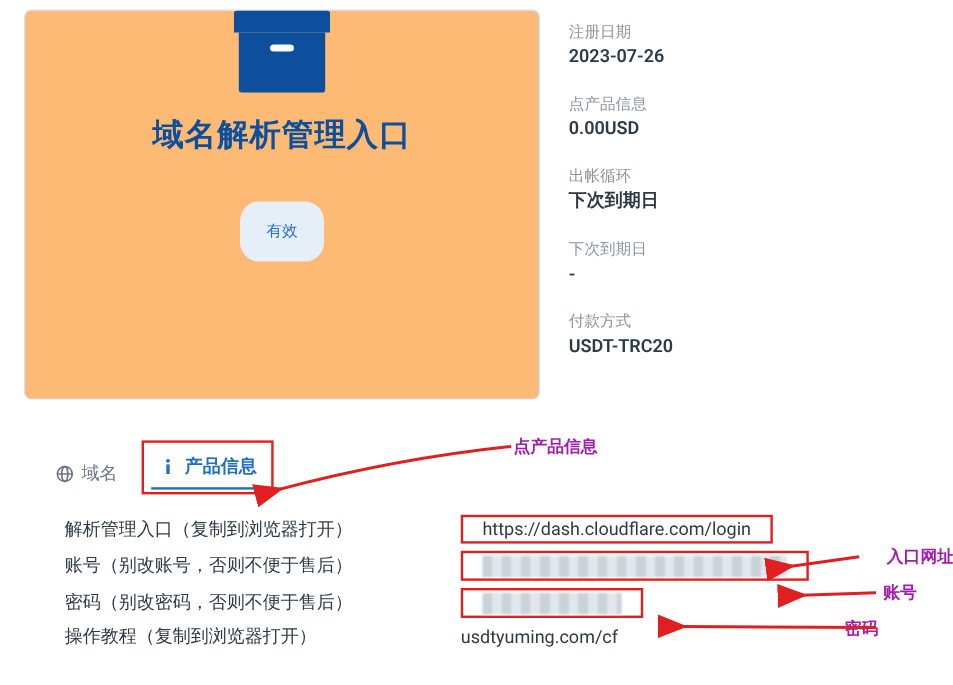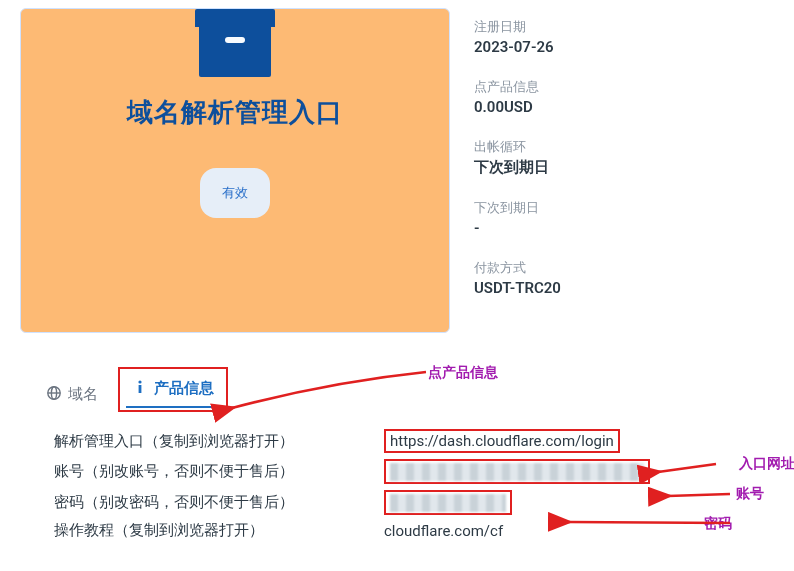--- a/index.html
+++ b/index.html
@@ -78,21 +78,21 @@
   .tabs {
     margin: 34px 20px 0 40px;
     display: flex;
     gap: 20px;
     border-bottom: 1px solid transparent;
     font-size: 15px;
     align-items: flex-end;
   }
   .tab {
     display: inline-flex;
-    align-items: flex-start;
+    align-items: center;
     gap: 6px;
     padding: 8px 6px;
     color: #6b7480;
     cursor: pointer;
   }
   .tab.active {
     color: #1e6fc2;
     border-bottom: 2px solid #1e6fc2;
     font-weight: 600;
   }
@@ -120,21 +120,21 @@
   }
   .detail-label {
     width: 330px;
     color: #2d3a45;
   }
   .detail-value {
     color: #2d3a45;
   }
   .red-box {
     border: 2px solid #e02020;
-    padding: 1px 4px;
+    padding: 1px 16px;
     display: inline-block;
   }
   .blur-bar {
     display: inline-block;
     width: 254px; height: 18px;
     background: repeating-linear-gradient(90deg,#c9d2d8 0 8px,#e1e7ec 8px 16px);
     filter: blur(1px);
     vertical-align: middle;
   }
   .blur-bar.short { width: 116px; }
@@ -229,21 +229,21 @@
   <div class="detail-row">
     <div class="detail-label">密码（别改密码，否则不便于售后）</div>
     <div class="detail-value">
       <span class="red-box">
         <span class="blur-bar short"></span>
       </span>
     </div>
   </div>
   <div class="detail-row">
     <div class="detail-label">操作教程（复制到浏览器打开）</div>
-    <div class="detail-value">cloudflare.com/cf</div>
+    <div class="detail-value">usdtyuming.com/cf</div>
   </div>
 </div>
 
 <div class="anno" style="left:428px; top:364px;">点产品信息</div>
 <div class="anno" style="left:739px; top:455px;">入口网址</div>
 <div class="anno" style="left:736px; top:485px;">账号</div>
 <div class="anno" style="left:704px; top:515px;">密码</div>
 
 <svg class="overlay">
   <defs>

